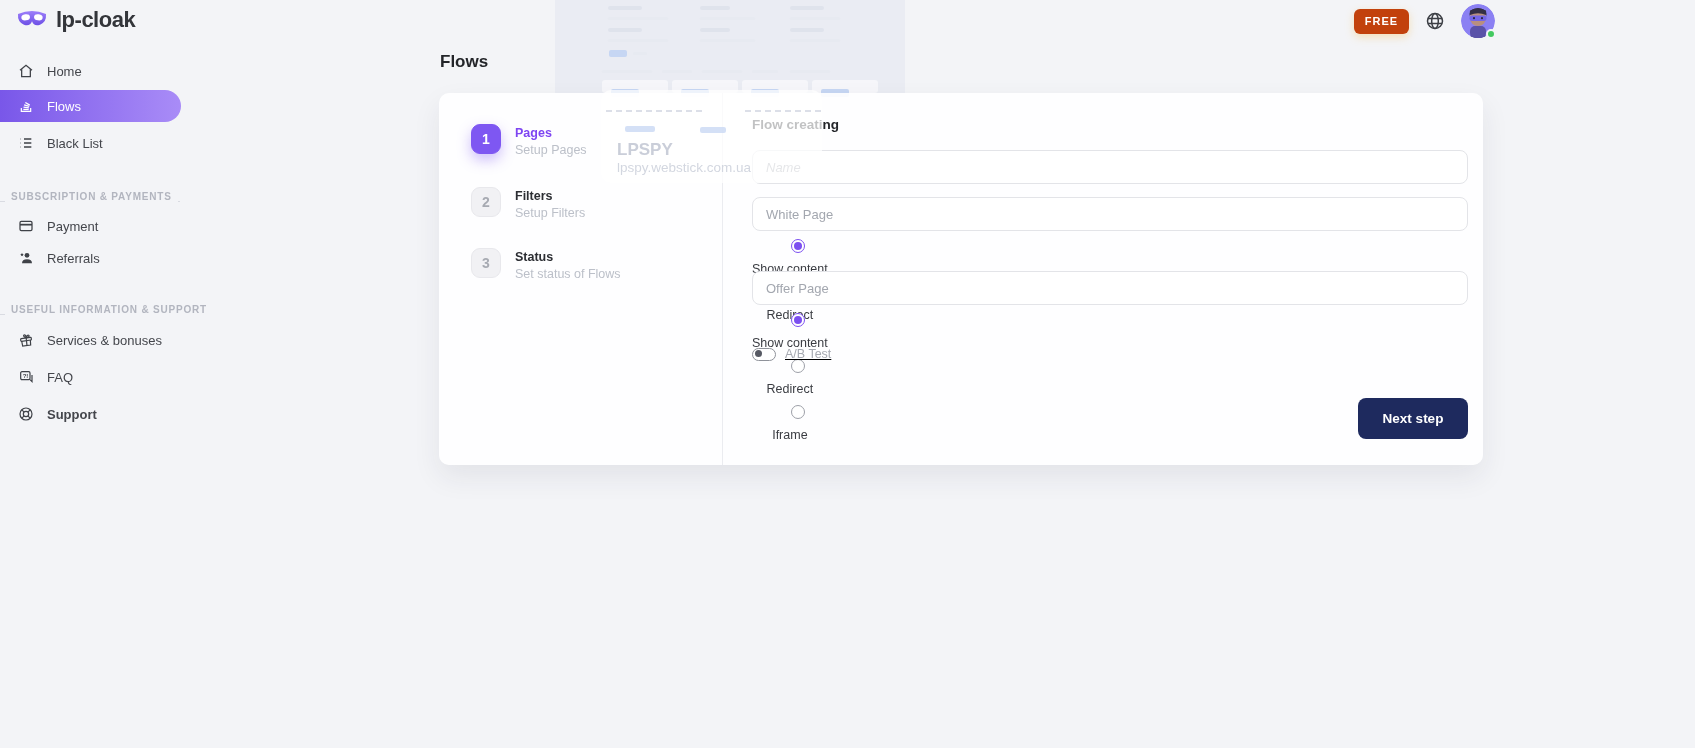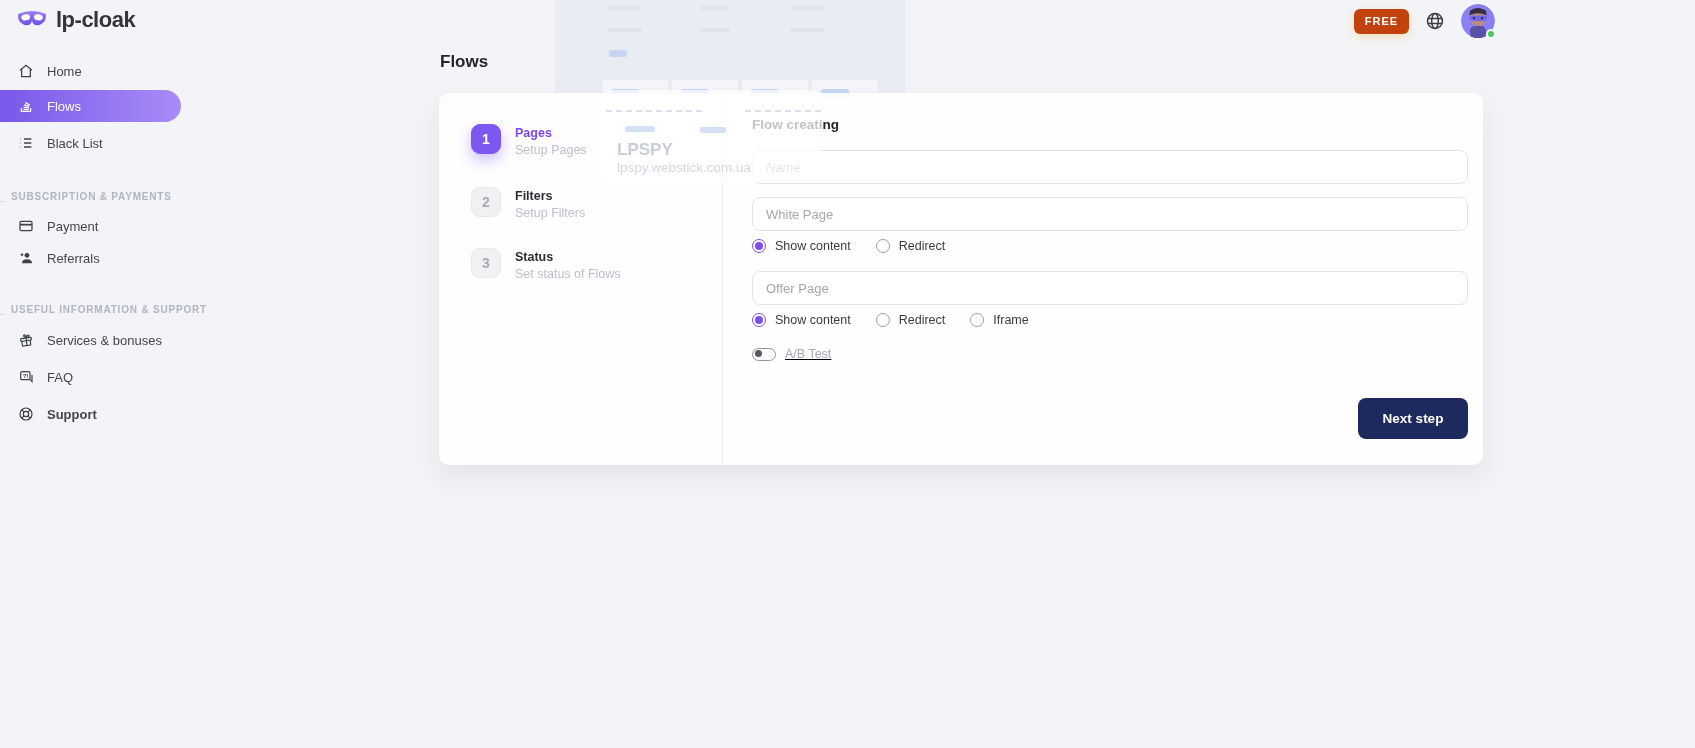--- a/index.html
+++ b/index.html
@@ -93,21 +93,21 @@
   .tinput {
     position:absolute; left:313px; width:716px; height:34px;
     border:1px solid #e3e4e8; border-radius:8px; background:#ffffff;
     font-family:"Liberation Sans",sans-serif; font-size:13px; color:#33353a; padding:0 13px; outline:none;
   }
   .tinput::placeholder { color:#a3a7af; }
   .in-name  { top:57px;font-style:italic; }
   .in-white { top:104px; }
   .in-offer { top:178px; }
 
-  .radio-row { position:absolute; left:313px; display:flex; gap:9px; height:15px; }
+  .radio-row { position:absolute; left:313px; display:flex; align-items:center; gap:9px; height:15px;flex-direction:column; }
   .row-white { top:146px; } .row-offer { top:220px; }
   .radio {
     width:14px; height:14px; border-radius:50%; border:1.5px solid #9da0a8; background:#fff;
     position:relative; cursor:pointer; flex:0 0 14px;
   }
   .radio.checked { border:1.8px solid #7c4ff0; }
   .radio.checked::after { content:""; position:absolute; inset:2px; border-radius:50%; background:#7c4ff0; }
   .radio-label { font-size:12.5px; color:#3a3c42; margin-right:16px; cursor:pointer; }
 
   .toggle-row { position:absolute; left:313px; top:254px; display:flex; align-items:center; gap:9px;text-decoration:underline; }

